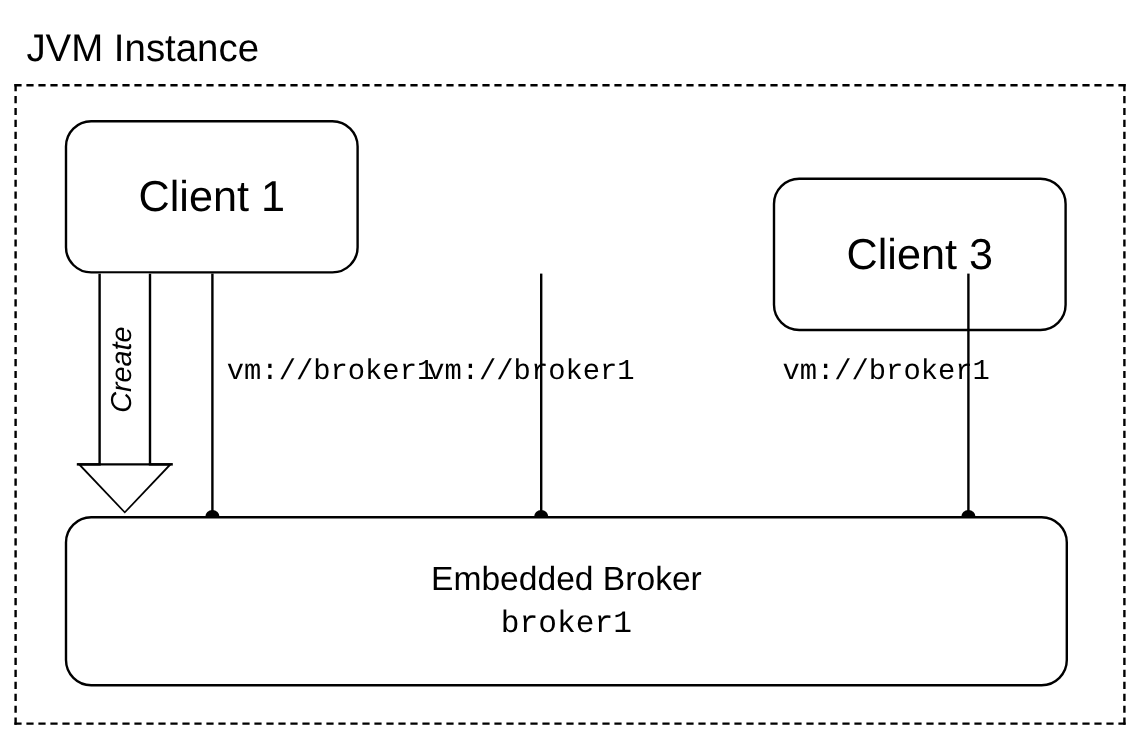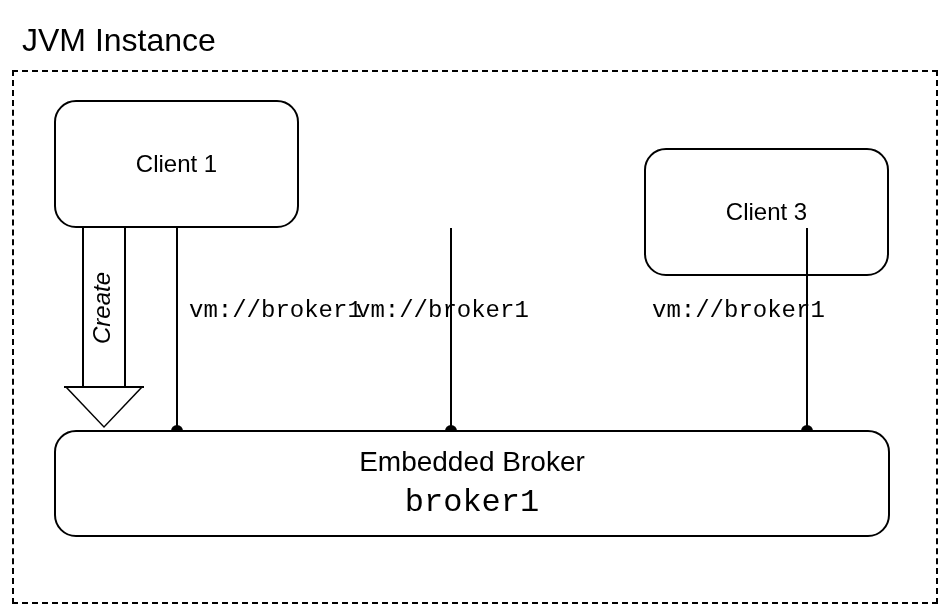--- a/index.html
+++ b/index.html
@@ -28,43 +28,43 @@
     .client-box {
       position: absolute;
       width: 245px;
       height: 128px;
       border: 2px solid #000;
       border-radius: 22px;
       background: white;
       display: flex;
       align-items: center;
       justify-content: center;
-      font-size: 24px;
+      font-size: 36px;
     }
     .client1 { top: 28px; left: 40px; }
     .client2 { top: 28px; left: 335px; }
     .client3 { top: 28px; left: 630px; margin-top: 48px; }
     
     .broker-box {
       position: absolute;
       top: 358px;
       left: 40px;
       width: 836px;
-      height: 107px;
+      height: 142px;
       border: 2px solid #000;
       border-radius: 22px;
       background: white;
       display: flex;
       flex-direction: column;
       align-items: center;
       justify-content: center;
       font-size: 28px;
     }
     .broker-title { margin-bottom: 6px; }
-    .broker-name { font-family: "Courier New", Courier, monospace; font-size: 32px; }
+    .broker-name { font-family: "Courier New", Courier, monospace; font-size: 26px; }
 
     .conn-line {
       position: absolute;
       width: 2px;
       background: #000;
     }
     .conn-dot {
       position: absolute;
       width: 12px;
       height: 12px;

